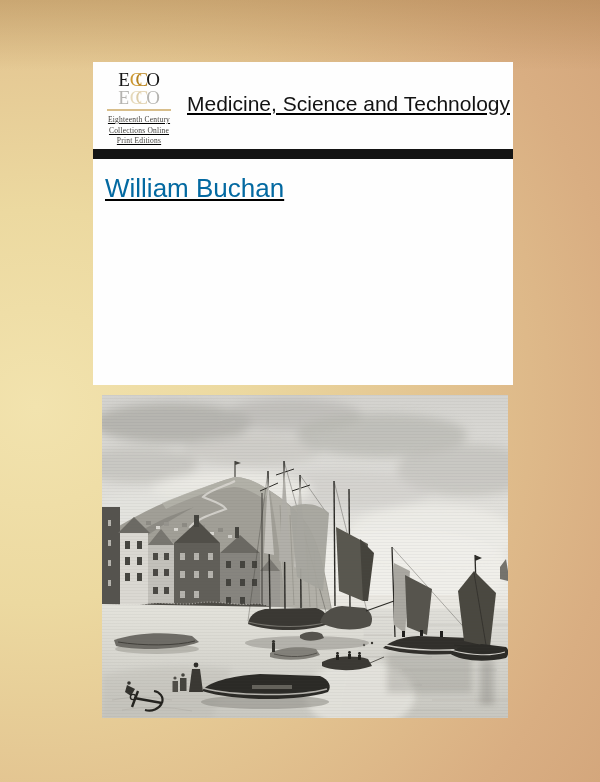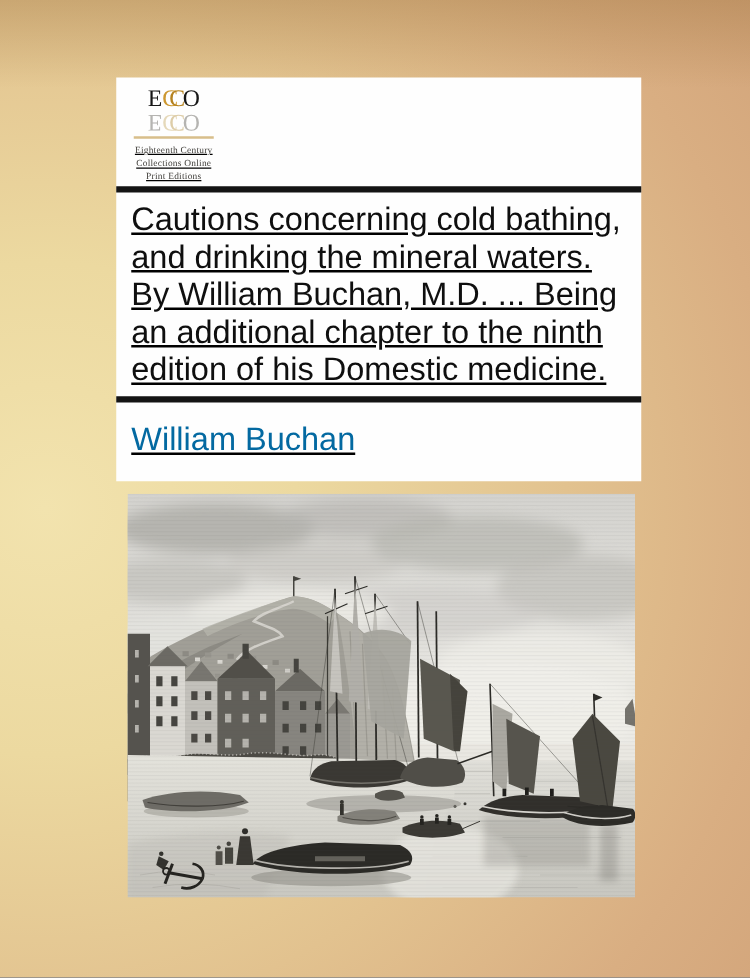--- a/index.html
+++ b/index.html
@@ -41,31 +41,25 @@
       <div class="logo">
         <div class="wordmark"><span class="e">E</span><span class="c1">C</span><span class="c2">C</span><span class="o">O</span></div>
         <div class="wordmark reflection" aria-hidden="true"><span class="e">E</span><span class="c1">C</span><span class="c2">C</span><span class="o">O</span></div>
         <div class="logo-rule"></div>
         <div class="tagline">
           <div>Eighteenth Century</div>
           <div>Collections Online</div>
           <div>Print Editions</div>
         </div>
       </div>
+      <div class="category">Medicine, Science and Technology</div>
     </div>
 
     <div class="bar"></div>
 
-    <div class="title-block">
-      <div>Cautions concerning cold bathing,</div>
-      <div>and drinking the mineral waters.</div>
-      <div>By William Buchan, M.D. ... Being</div>
-      <div>an additional chapter to the ninth</div>
-      <div>edition of his Domestic medicine.</div>
-    </div>
 
     <div class="bar"></div>
 
     <div class="author-block">William Buchan</div>
   </div>
 
   <svg class="illustration" role="img" viewBox="0 0 406 323" xmlns="http://www.w3.org/2000/svg" aria-label="Antique engraving of a coastal fishing town: a cliffside hill with a signal mast, gabled stone houses, a dense crowd on the beach, beached sailing luggers with tall masts, rowing boats on the sand and small sailboats on calm water.">
     <defs>
       <linearGradient id="gSky" x1="0" y1="0" x2="0" y2="1">
         <stop offset="0" stop-color="#d4d3cf"></stop>

